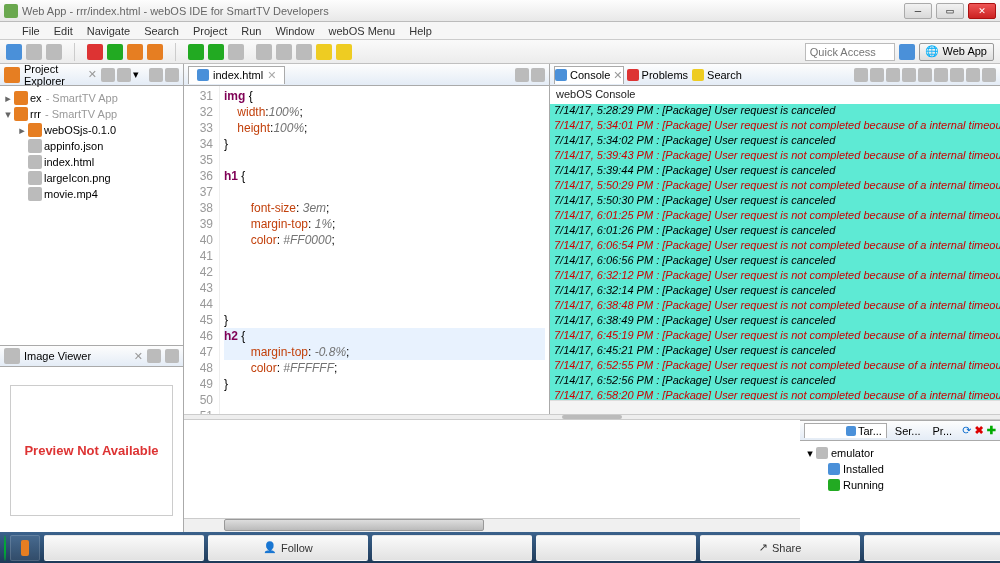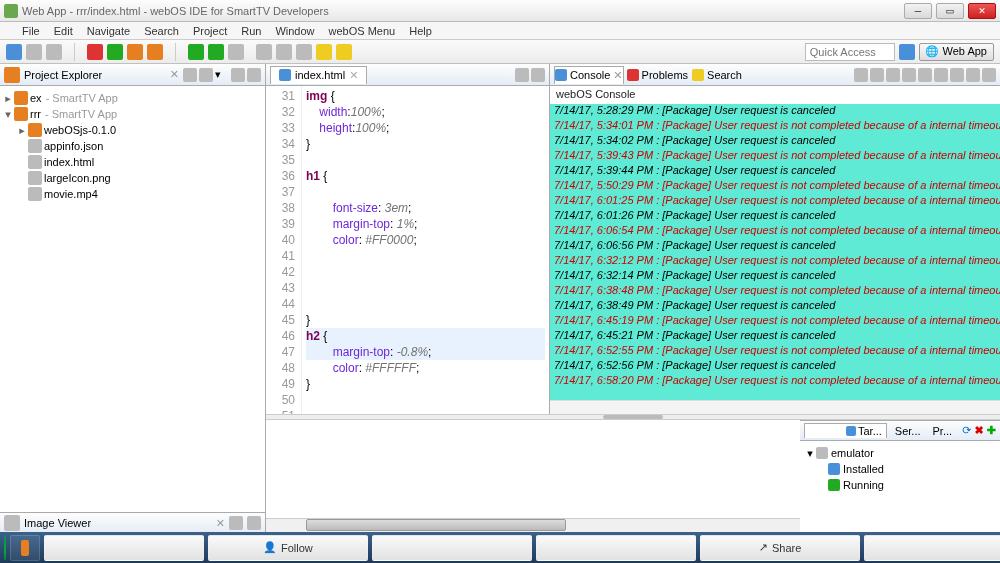--- a/index.html
+++ b/index.html
@@ -23,21 +23,21 @@
 .tbtn { width: 16px; height: 16px; display:inline-block; }
 .sep { width:1px; height:18px; background:#ccc; }
 .qa { margin-left: auto; display:flex; gap:4px; align-items:center;}
 .qa input { height:18px; width:90px; font-size:11px; padding:0 4px; border:1px solid #bbb; background:#fff;}
 .pbtn { height:18px; padding:0 6px; border:1px solid #999; background:linear-gradient(#fafafa,#ddd); border-radius:2px; font-size:11px;}
 
 
 .main { display:flex; height: 470px; }
 
 
-.leftcol { width: 266px; border-right: 1px solid #aaa; display:flex; flex-direction:column; background:#fff;}
+.leftcol { width: 184px; border-right: 1px solid #aaa; display:flex; flex-direction:column; background:#fff;}
 .pehdr { height:22px; background:linear-gradient(#fdfdfd,#e4ecf6); border-bottom:1px solid #aaa; display:flex; align-items:center; padding:0 4px; gap:4px;}
 .pehdr .lbl { flex:1; }
 .pehdr .act { display:flex; gap:2px; }
 .pehdr .act span{width:14px;height:14px;display:inline-block;}
 .tree { flex:0 0 auto; padding:4px 2px; height:130px; overflow:auto;}
 .tree .row { display:flex; align-items:center; height:16px; }
 .tree .tw { width:12px; text-align:center; color:#666;}
 .tree .ic { width:14px; height:14px; margin-right:2px;}
 .tree .name { white-space:nowrap; }
 .tree .suf { color:#999; margin-left:4px;}
@@ -54,21 +54,21 @@
 .editor { flex:1; border-right:1px solid #aaa; display:flex; flex-direction:column; min-width:0;}
 .tabbar { height:22px; background:linear-gradient(#fdfdfd,#e4ecf6); border-bottom:1px solid #aaa; display:flex; align-items:center; padding:0 4px;}
 .tab { background:#fff; border:1px solid #aaa; border-bottom:none; padding:2px 8px; display:flex; align-items:center; gap:4px;}
 .tab .tic{width:12px;height:12px;}
 .tab .x{color:#aaa;}
 .editbody { flex:1; display:flex; font-family:Consolas,monospace; font-size:12px; overflow:hidden; background:#fff;}
 .gutter { width:36px; background:#fff; color:#999; text-align:right; padding:2px 6px 2px 2px; border-right:1px solid #eee; line-height:16px;}
 .codewrap { flex:1; overflow:auto;}
 .code { padding:2px 4px; line-height:16px; white-space:pre;}
 .code .sel{color:#7f0055; font-weight:bold;}
-.code .prop{color:#6d28d9;}
+.code .prop{color:#c2410c;}
 .code .val{color:#737373; font-style:italic;}
 .code .c-hilite{background:#e8f2fe; display:block;}
 .edscroll{height:14px; background:#f0f0f0; border-top:1px solid #ccc; display:flex;}
 .edscroll .thumb{ margin-left:40px; width:260px; height:12px; background:linear-gradient(#ddd,#bbb); border:1px solid #999; border-radius:2px;}
 
 
 .rpanel { width:450px; display:flex; flex-direction:column;}
 .rtabs { height:22px; background:linear-gradient(#fdfdfd,#e4ecf6); border-bottom:1px solid #aaa; display:flex; align-items:center; padding:0 4px; gap:2px;}
 .rtab { padding:2px 0; display:flex; align-items:center; gap:3px; border:1px solid transparent;}
 .rtab.active{ background:#fff; border:1px solid #aaa; border-bottom:none;}
@@ -222,20 +222,23 @@
           <span class="suf"></span>
         </div>
       </div>
     <div style="flex:1"></div>
     <div class="ivhdr">
       <span class="tbtn ic-gray sq"></span>
       <span>Image Viewer</span>
       <span style="color:#999;margin-left:auto">✕</span>
       <span class="ic-gray sq" style="width:14px;height:14px;"></span>
       <span class="ic-gray sq" style="width:14px;height:14px;"></span>
+    </div>
+    <div class="ivbody" style="height:130px;">
+      <span class="msg">Preview Not Available</span>
     </div>
   </div>
 
   <div class="rightcol">
     <div class="toprow">
 
       <div class="editor">
         <div class="tabbar">
           <div class="tab">
             <span class="tic ic-blue sq"></span>
@@ -305,20 +308,21 @@
           </div>
         </div>
         <div class="cthdr">webOS Console</div>
         <div class="console" id="console">
             <div class="ln">7/14/17, 5:28:29 PM : [Package]  User request is canceled</div>
             <div class="ln err">7/14/17, 5:34:01 PM : [Package] User request is not completed because of a internal timeout</div>
             <div class="ln">7/14/17, 5:34:02 PM : [Package]  User request is canceled</div>
             <div class="ln err">7/14/17, 5:39:43 PM : [Package] User request is not completed because of a internal timeout</div>
             <div class="ln">7/14/17, 5:39:44 PM : [Package]  User request is canceled</div>
             <div class="ln err">7/14/17, 5:50:29 PM : [Package] User request is not completed because of a internal timeout</div>
+            <div class="ln">7/14/17, 5:50:30 PM : [Package]  User request is canceled</div>
             <div class="ln err">7/14/17, 6:01:25 PM : [Package] User request is not completed because of a internal timeout</div>
             <div class="ln">7/14/17, 6:01:26 PM : [Package]  User request is canceled</div>
             <div class="ln err">7/14/17, 6:06:54 PM : [Package] User request is not completed because of a internal timeout</div>
             <div class="ln">7/14/17, 6:06:56 PM : [Package]  User request is canceled</div>
             <div class="ln err">7/14/17, 6:32:12 PM : [Package] User request is not completed because of a internal timeout</div>
             <div class="ln">7/14/17, 6:32:14 PM : [Package]  User request is canceled</div>
             <div class="ln err">7/14/17, 6:38:48 PM : [Package] User request is not completed because of a internal timeout</div>
             <div class="ln">7/14/17, 6:38:49 PM : [Package]  User request is canceled</div>
             <div class="ln err">7/14/17, 6:45:19 PM : [Package] User request is not completed because of a internal timeout</div>
             <div class="ln">7/14/17, 6:45:21 PM : [Package]  User request is canceled</div>

